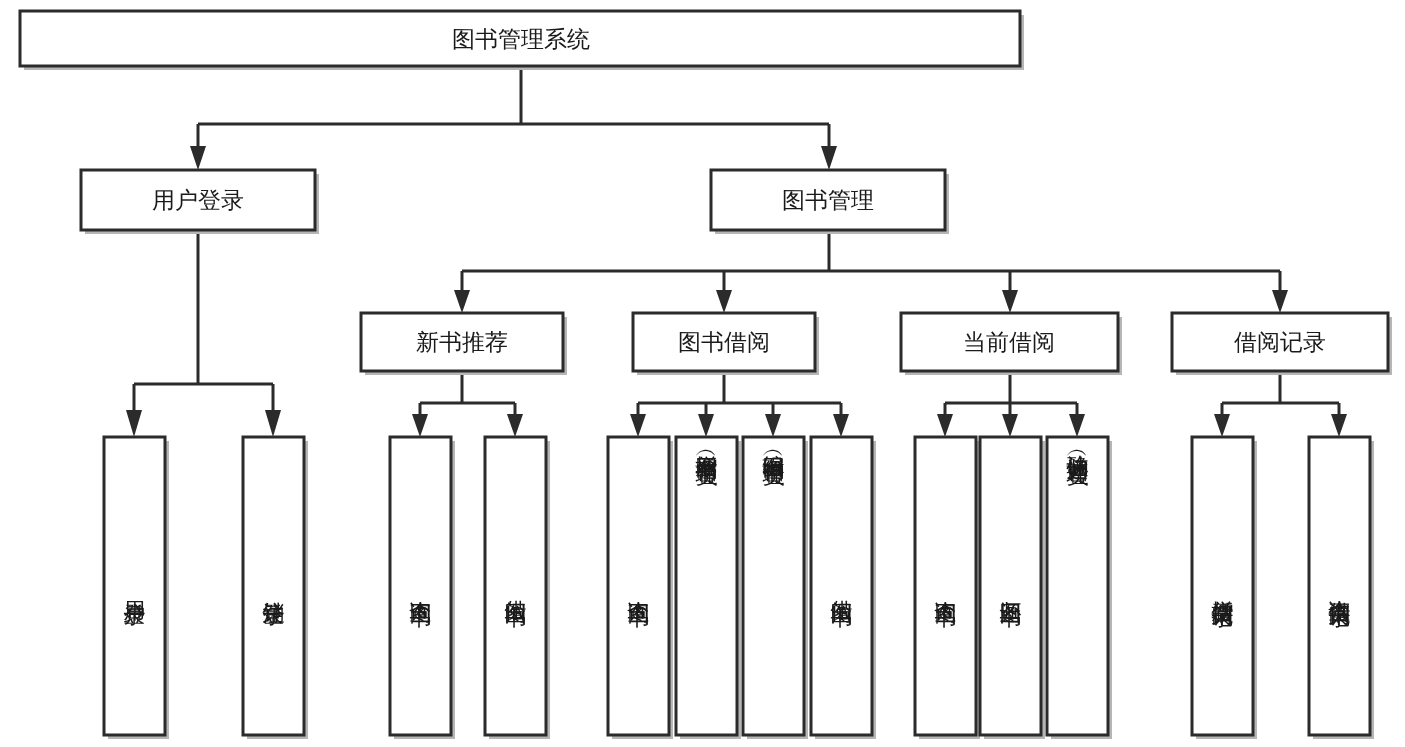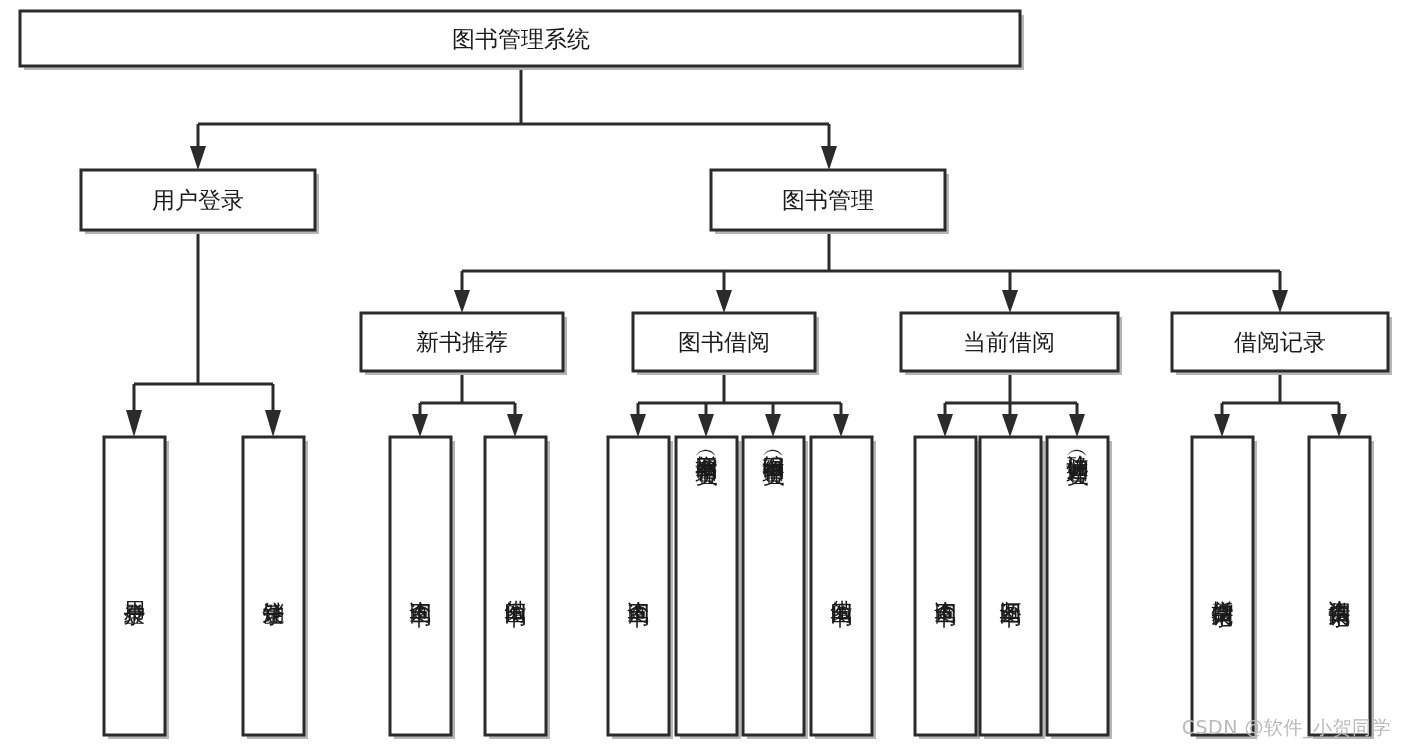--- a/index.html
+++ b/index.html
@@ -253,15 +253,14 @@
     <span class="leaf-label-text">确认归还（管理员）</span>
   </div>
 
   <div class="leaf-label-cell" style="left:1192px; top:437px; width:61px; height:298px;">
     <span class="leaf-label-text">新增借阅记录</span>
   </div>
   <div class="leaf-label-cell" style="left:1309px; top:437px; width:61px; height:298px;">
     <span class="leaf-label-text">查询借阅记录</span>
   </div>
 
-  <div class="watermark">CSDN @软件_小贺同学</div>
 
 </div>
 
 </body></html>

